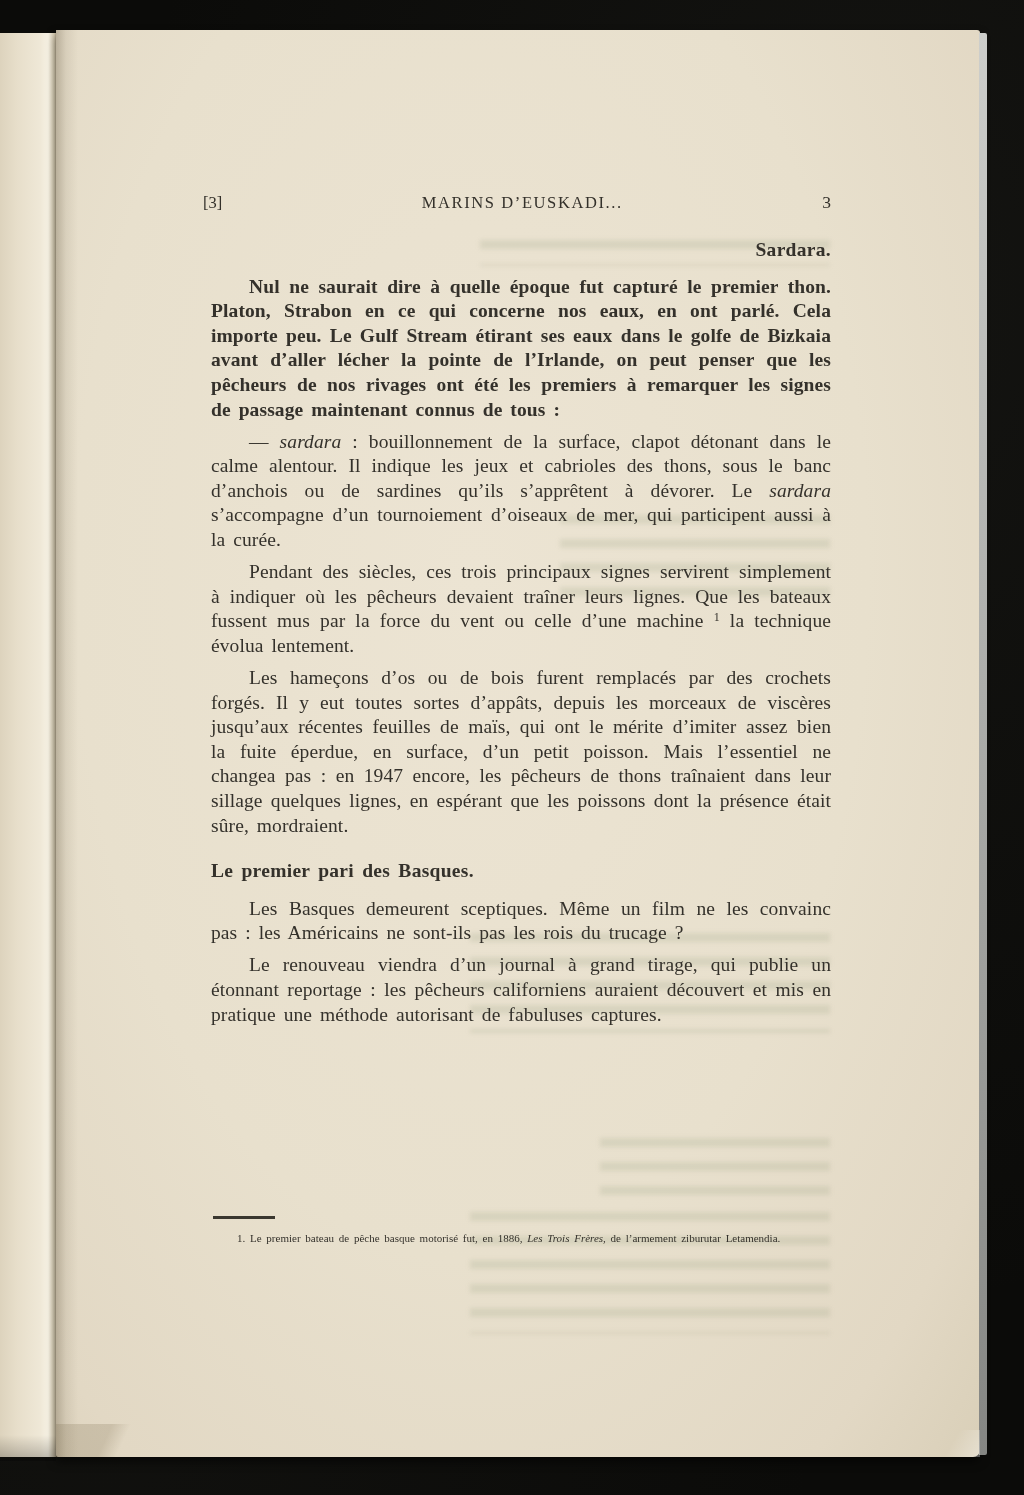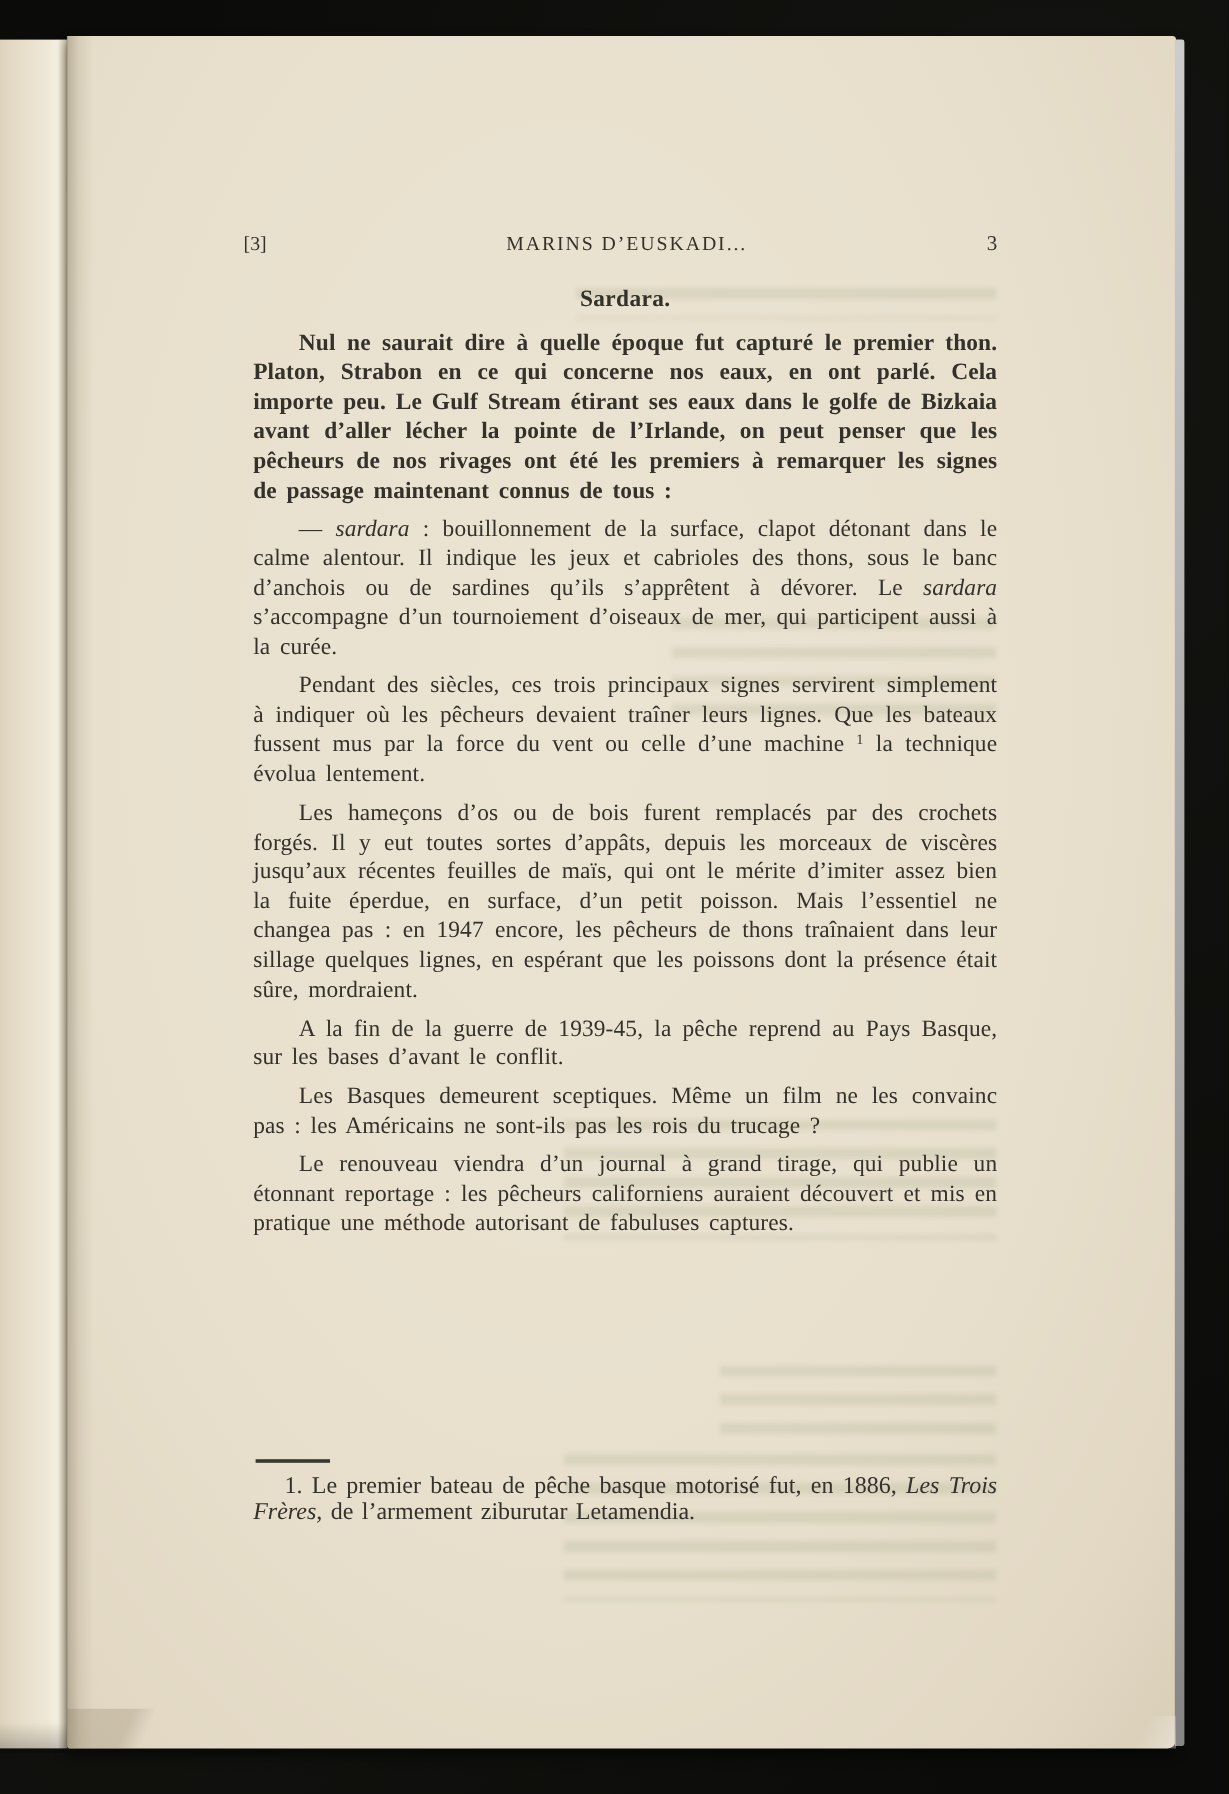--- a/index.html
+++ b/index.html
@@ -70,34 +70,34 @@
     font-size:16.5px;
   }
   .running-title{letter-spacing:1.6px;}
   .folio-num{font-size:17.5px;}
 
   .text-block{
     position:absolute;left:211px;top:238px;width:620px;
     font-size:19.5px;line-height:24.6px;text-align:justify;
     word-spacing:3px;letter-spacing:.1px;
   }
-  .text-block .h1{font-size:19.5px;font-weight:bold;margin:0;text-align:center;letter-spacing:.3px;}
+  .text-block .h1{font-size:19.5px;font-weight:bold;margin:0;text-align:right;letter-spacing:.3px;}
   .text-block .h2{font-size:19.5px;font-weight:bold;margin:21px 0 0;text-align:left;letter-spacing:.3px;}
   .text-block .para{margin:7.5px 0 0;text-indent:38px;}
   .text-block .h1 + .para{margin-top:12px;font-weight:bold;}
   .text-block .h2 + .para{margin-top:13px;}
   .it{font-style:italic;margin-top:20px;}
   sup.sup{font-size:12px;line-height:0;vertical-align:6px;}
 
   .footnote-block{
     position:absolute;left:211px;top:1216px;width:620px;
   }
   .footnote-rule{width:62px;height:0;border-top:3px solid #3a372f;margin:0 0 9px 2px;}
   .footnote-para{
-    margin:0;font-size:20px;line-height:21.5px;text-align:justify;
+    margin:0;font-size:11px;line-height:21.5px;text-align:justify;
     text-indent:26px;word-spacing:2px;
   }
 </style>
 </head>
 <body style="--bg: #0b0b09; --paper: #e8e0cd; --ink: #34312b;">
 
 <div class="scan-bg"></div>
 
 <div class="left-page-edge"></div>
 <div class="main-page"></div>
@@ -117,21 +117,21 @@
   <span class="running-title">MARINS D’EUSKADI...</span>
   <span class="folio-num">3</span>
 </div>
 
 <div class="text-block ink" id="body-blocks">
     <h3 class="h1"><span>Sardara.</span></h3>
     <p class="para"><span>Nul ne saurait dire à quelle époque fut capturé le premier thon. Platon, Strabon en ce qui concerne nos eaux, en ont parlé. Cela importe peu. Le Gulf Stream étirant ses eaux dans le golfe de Bizkaia avant d’aller lécher la pointe de l’Irlande, on peut penser que les pêcheurs de nos rivages ont été les premiers à remarquer les signes de passage maintenant connus de tous :</span></p>
     <p class="para"><span>— </span><span class="it">sardara</span><span> : bouillonnement de la surface, clapot détonant dans le calme alentour. Il indique les jeux et cabrioles des thons, sous le banc d’anchois ou de sardines qu’ils s’apprêtent à dévorer. Le </span><span class="it">sardara</span><span> s’accompagne d’un tournoiement d’oiseaux de mer, qui participent aussi à la curée.</span></p>
     <p class="para"><span>Pendant des siècles, ces trois principaux signes servirent simplement à indiquer où les pêcheurs devaient traîner leurs lignes. Que les bateaux fussent mus par la force du vent ou celle d’une machine </span><sup class="sup">1</sup><span> la technique évolua lentement.</span></p>
     <p class="para"><span>Les hameçons d’os ou de bois furent remplacés par des crochets forgés. Il y eut toutes sortes d’appâts, depuis les morceaux de viscères jusqu’aux récentes feuilles de maïs, qui ont le mérite d’imiter assez bien la fuite éperdue, en surface, d’un petit poisson. Mais l’essentiel ne changea pas : en 1947 encore, les pêcheurs de thons traînaient dans leur sillage quelques lignes, en espérant que les poissons dont la présence était sûre, mordraient.</span></p>
-    <p class="para"><span>A la fin de la guerre de 1939-45, la pêche reprend au Pays Basque, sur les bases d’avant le conflit.</span></p>
+    <h3 class="h2"><span>Le premier pari des Basques.</span></h3>
     <p class="para"><span>Les Basques demeurent sceptiques. Même un film ne les convainc pas : les Américains ne sont-ils pas les rois du trucage ?</span></p>
     <p class="para"><span>Le renouveau viendra d’un journal à grand tirage, qui publie un étonnant reportage : les pêcheurs californiens auraient découvert et mis en pratique une méthode autorisant de fabuluses captures.</span></p>
   </div>
 
 <div class="footnote-block ink">
   <div class="footnote-rule"></div>
   <p class="footnote-para" id="footnote-para"><span>1. Le premier bateau de pêche basque motorisé fut, en 1886, </span><span class="it">Les Trois Frères,</span><span> de l’armement ziburutar Letamendia.</span></p>
 </div>
 
 </body></html>

